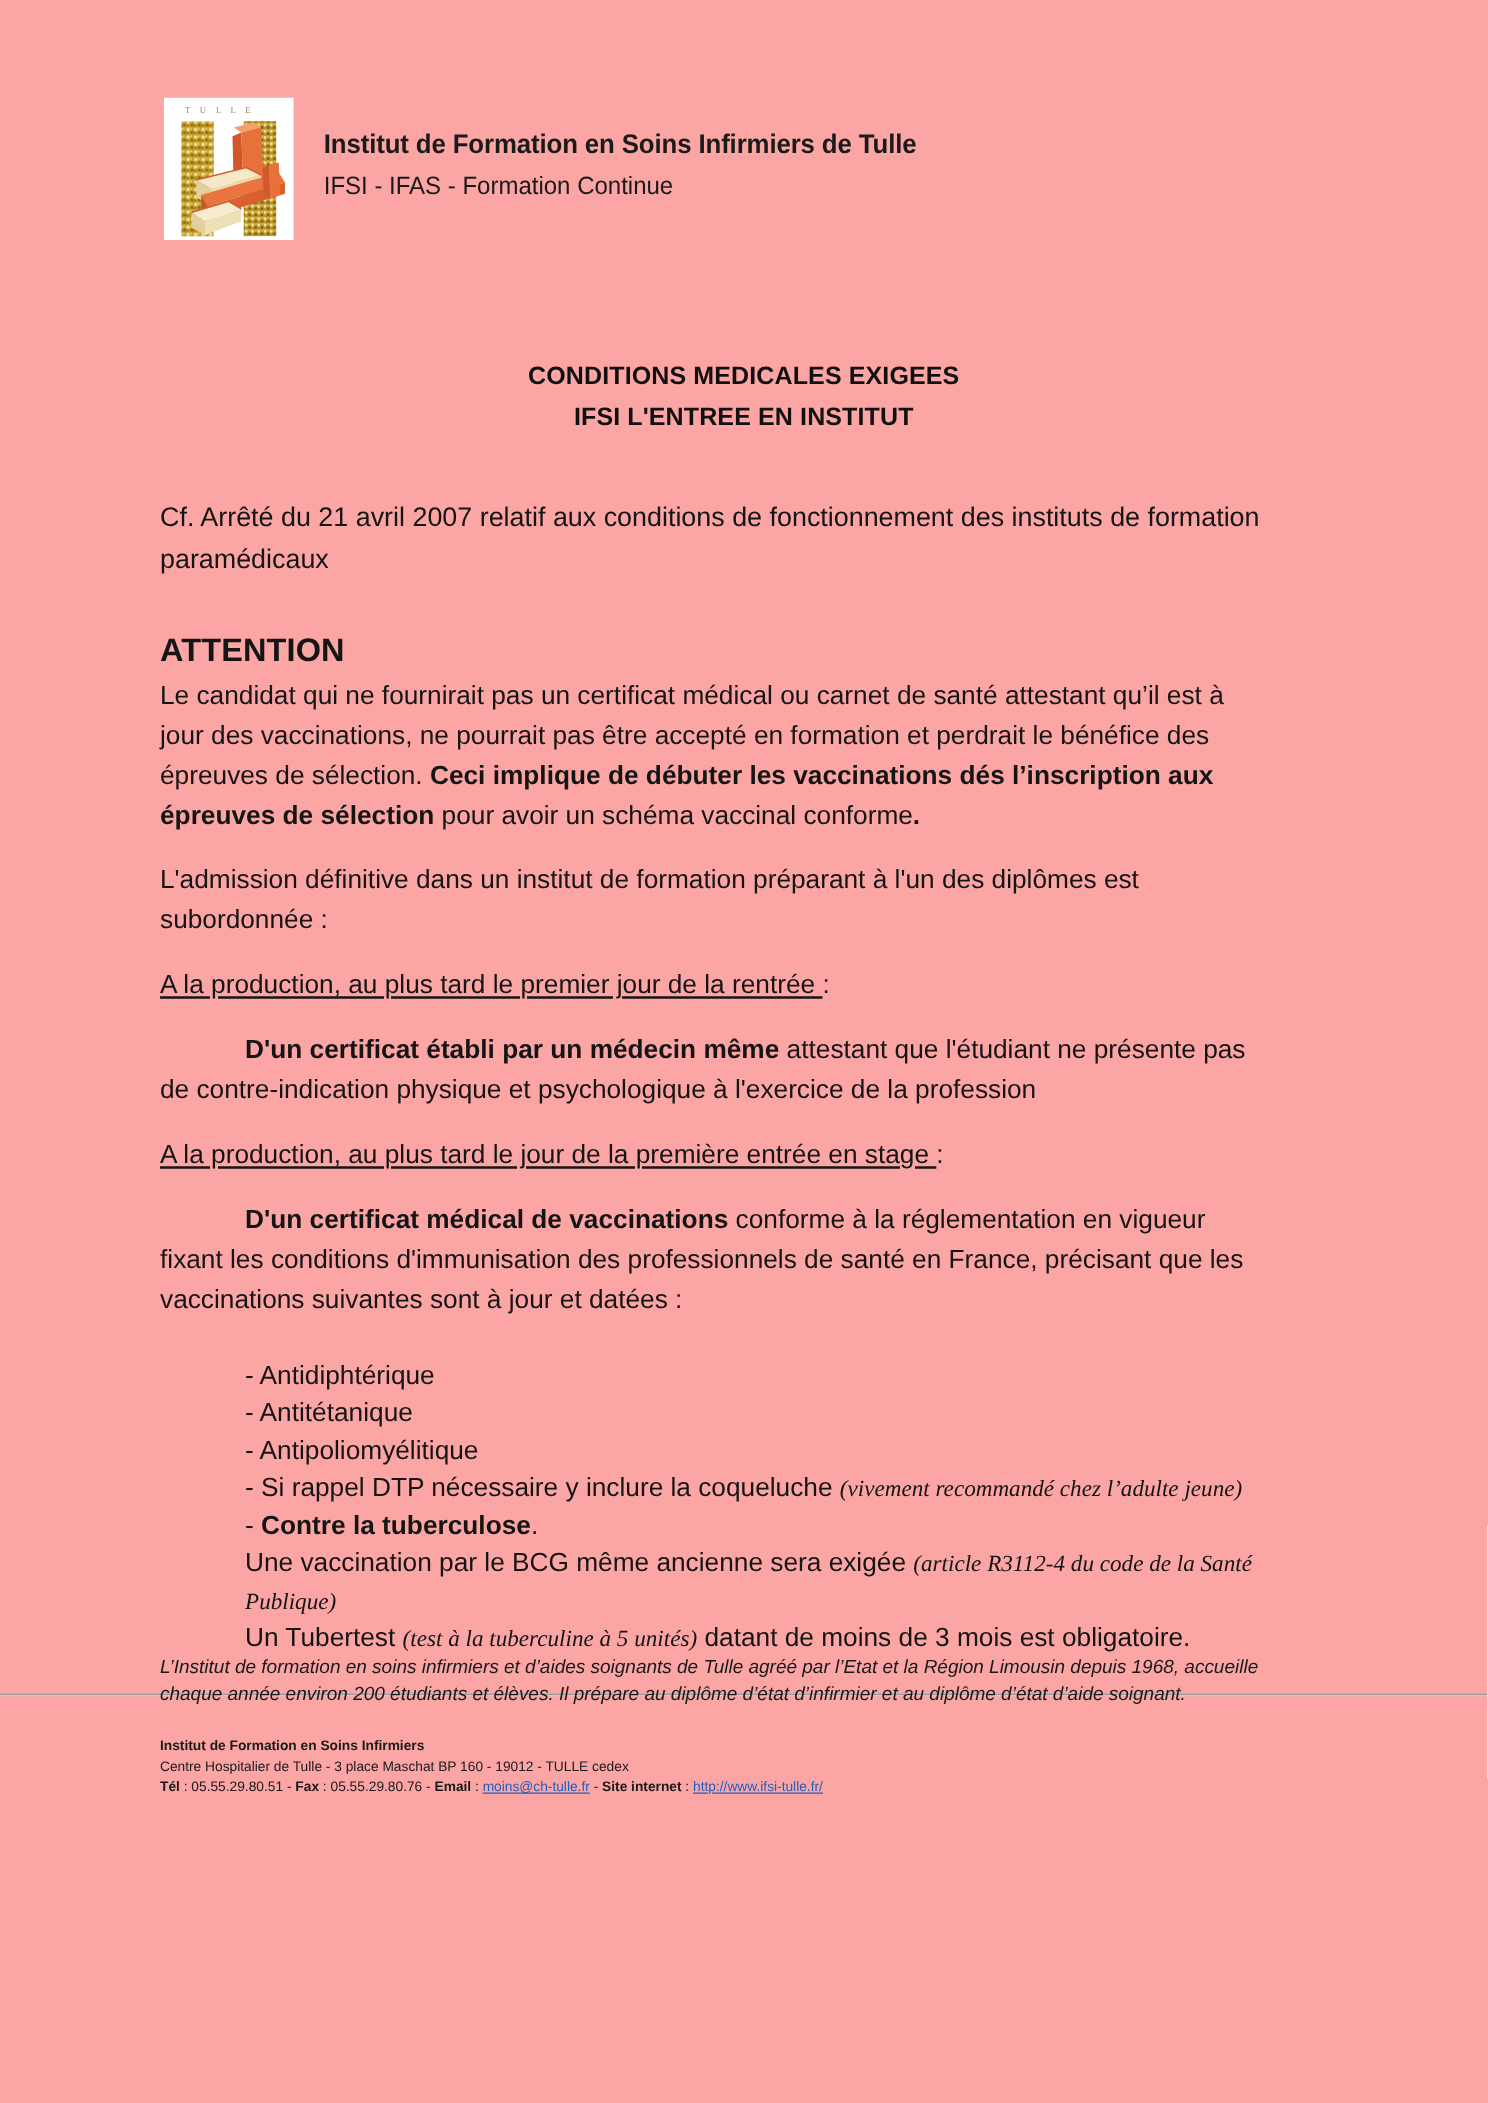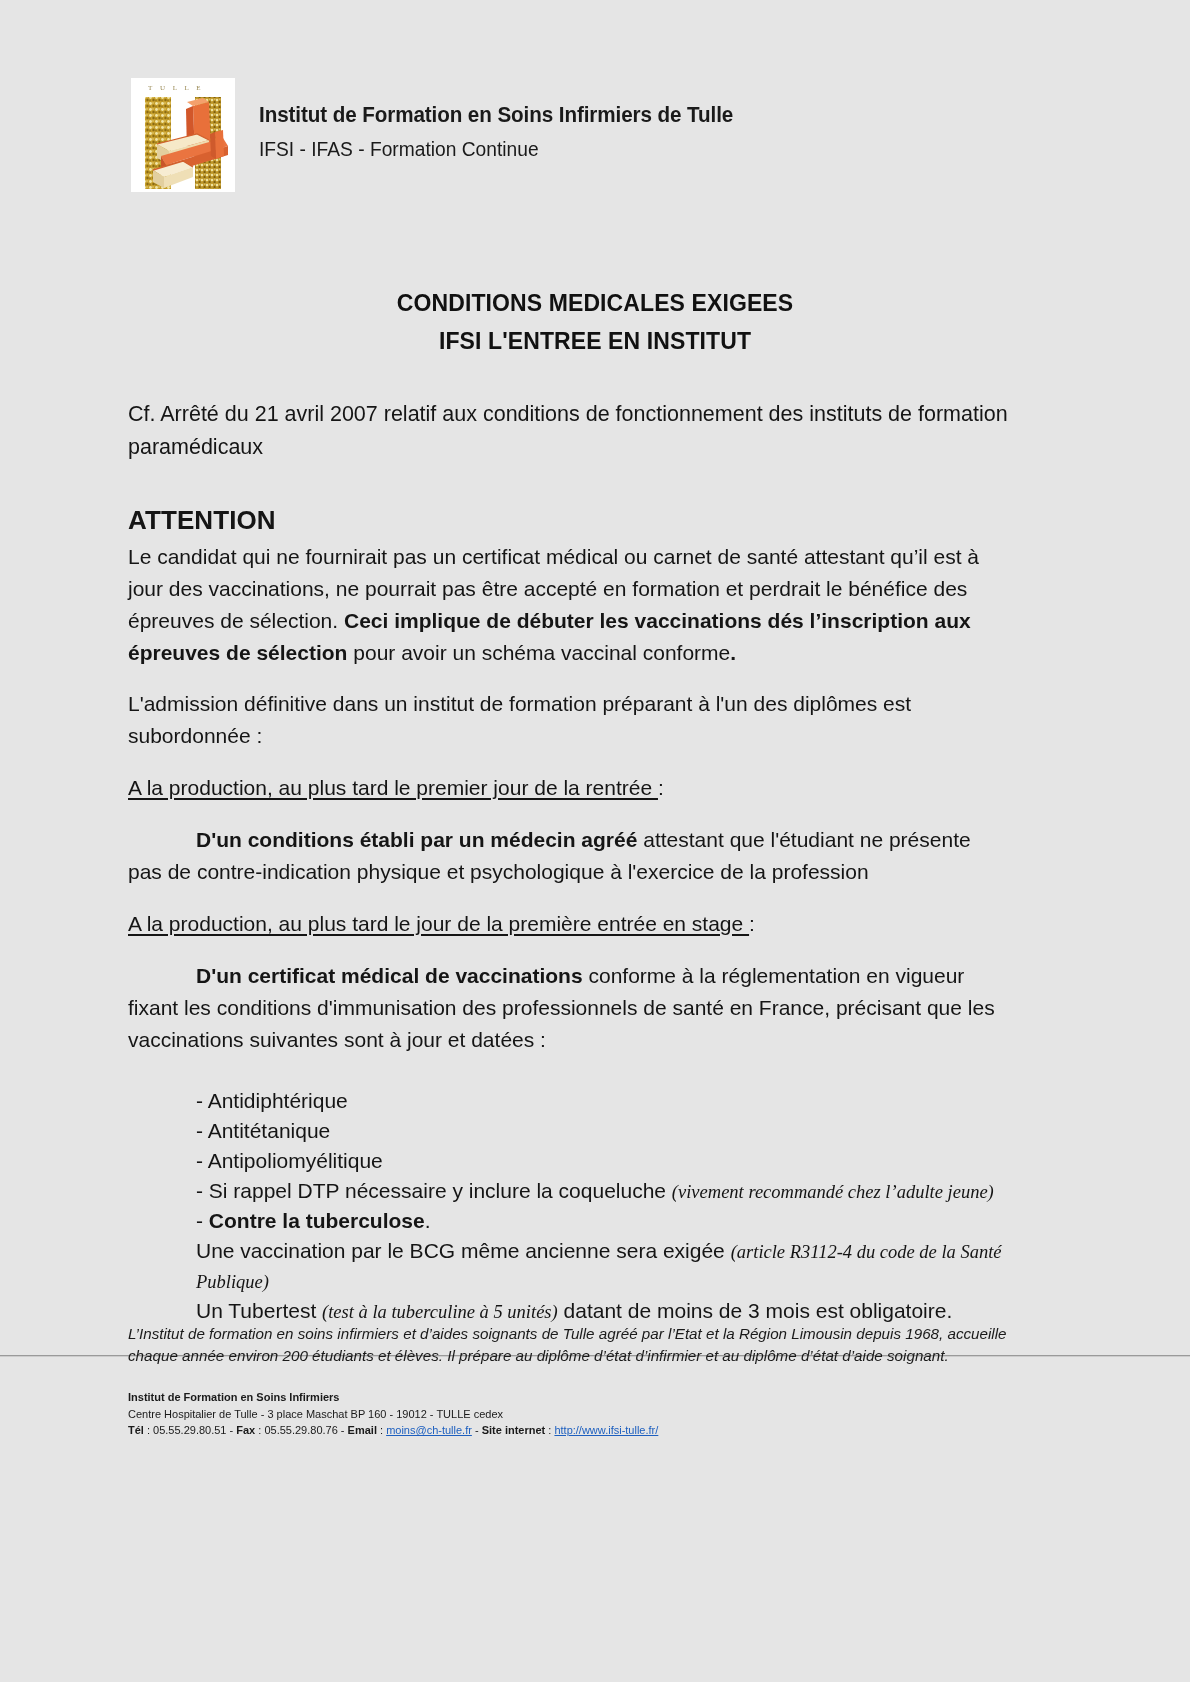--- a/index.html
+++ b/index.html
@@ -11,21 +11,21 @@
     width: 1190px;
     height: 1682px;
     position: relative;
     font-family: "Liberation Sans", sans-serif;
     color: #000000;
     -webkit-font-smoothing: antialiased;
   }
   .page {
     position: absolute;
     inset: 0;
-    background: #e5e5e5;
+    background: #fca5a5;
   }
 
   
   .header {
     position: absolute;
     left: 131px;
     top: 78px;
     display: flex;
     align-items: flex-start;
   }
@@ -60,21 +60,21 @@
     transform-origin: left center;
   }
 
   
   .doc-title {
     position: absolute;
     left: 0;
     right: 0;
     top: 285px;
     text-align: center;
-    font-size: 23px;
+    font-size: 20px;
     font-weight: bold;
     line-height: 1.65;
     letter-spacing: 0.1px;
     color: #111;
   }
   .doc-title .l2 { display: block; }
 
   
   .body-block {
     position: absolute;
@@ -248,21 +248,21 @@
     <div class="spacer-sm"></div>
 
     <p>L'admission définitive dans un institut de formation préparant à l'un des diplômes est subordonnée :</p>
 
     <div class="spacer-sm"></div>
 
     <p><span class="underlined">A la production, au plus tard le premier jour de la rentrée </span><span>:</span></p>
 
     <div class="spacer-sm"></div>
 
-    <p class="indent"><b>D'un conditions établi par un médecin agréé</b><span> attestant que l'étudiant ne présente pas de contre-indication physique et psychologique à l'exercice de la profession</span></p>
+    <p class="indent"><b>D'un certificat établi par un médecin même</b><span> attestant que l'étudiant ne présente pas de contre-indication physique et psychologique à l'exercice de la profession</span></p>
 
     <div class="spacer-sm"></div>
 
     <p><span class="underlined">A la production, au plus tard le jour de la première entrée en stage </span><span>:</span></p>
 
     <div class="spacer-sm"></div>
 
     <p class="indent"><b>D'un certificat médical de vaccinations</b><span> conforme à la réglementation en vigueur fixant les conditions d'immunisation des professionnels de santé en France, précisant que les vaccinations suivantes sont à jour et datées :</span></p>
 
     <div class="spacer-md"></div>

